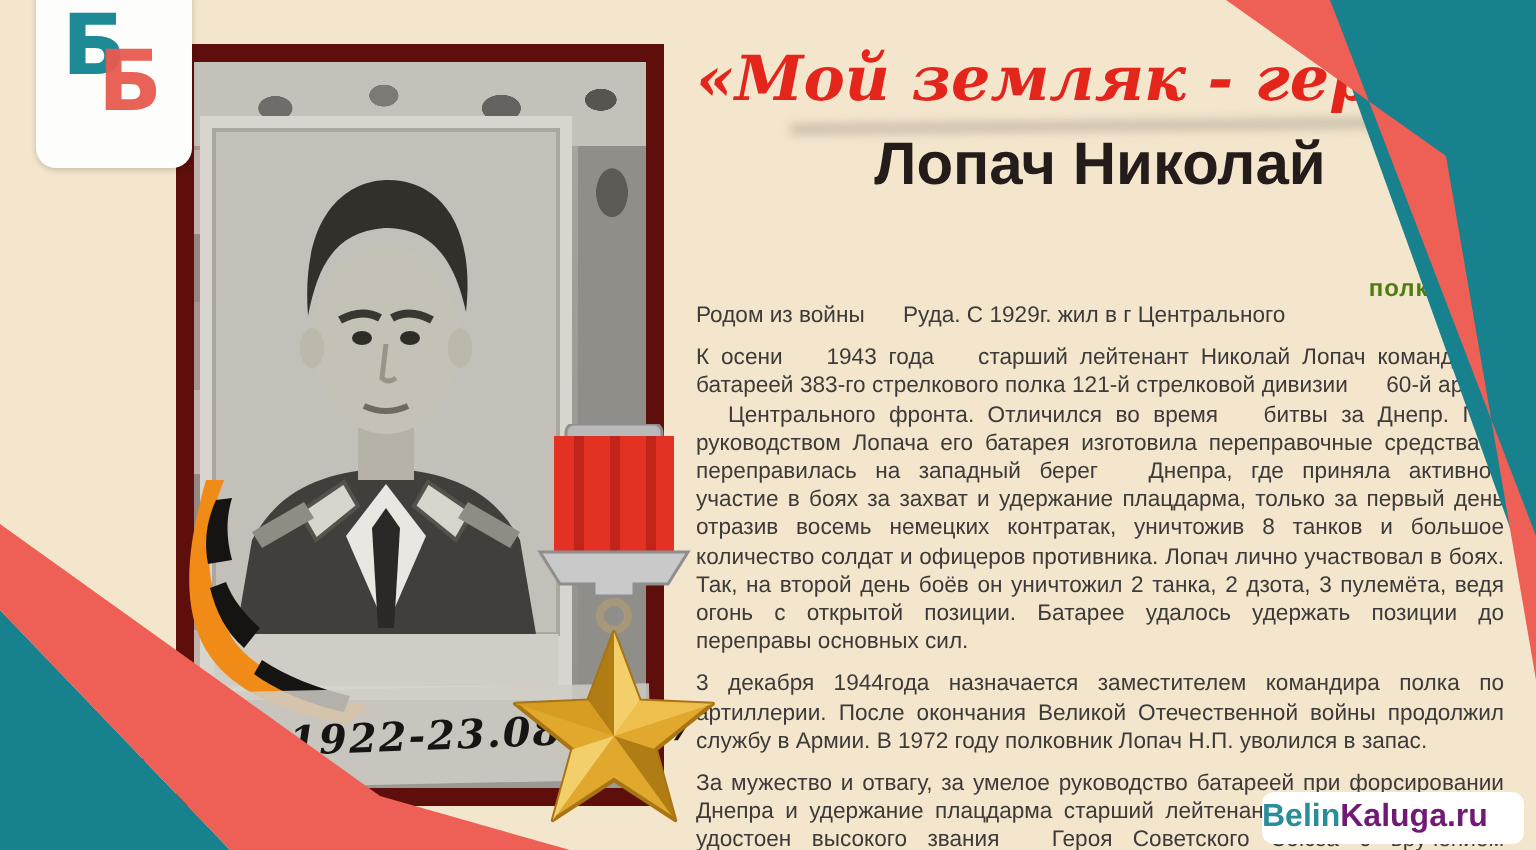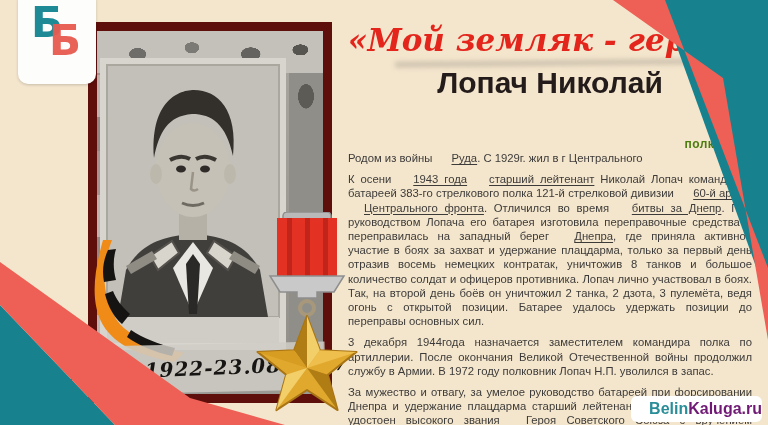--- a/index.html
+++ b/index.html
@@ -69,25 +69,25 @@
   }
   .hero-rank{
     position:absolute;left:348px;top:137px;width:404px;z-index:4;
     font-size:12px;color:#4d7c0f;text-align:right;letter-spacing:.5px;font-weight:bold;
   }
   .bio{
     position:absolute;left:348px;top:151px;width:404px;z-index:4;
     font-size:11.3px;line-height:14.2px;color:#3d3b39;text-align:justify;
   }
   .bio p{margin:0 0 7px 0;}
-  .u{text-decoration:underline;text-underline-offset:2px;padding-left:16px;}
+  .u{text-underline-offset:2px;padding-left:16px;}
   
   .watermark{
     position:absolute;left:631px;top:396px;width:131px;height:26px;z-index:7;
-    background:#ffffff;border-radius:6px;display:flex;align-items:center;justify-content:flex-end;
+    background:#ffffff;border-radius:6px;display:flex;align-items:center;justify-content:flex-start;
     font-weight:bold;font-size:16px;white-space:nowrap;
   }
   .wm-teal{color:#2a8e99;}
   .wm-red{color:#701a75;}
 </style>
 </head>
 <body>
 
 <div class="stage">
 

